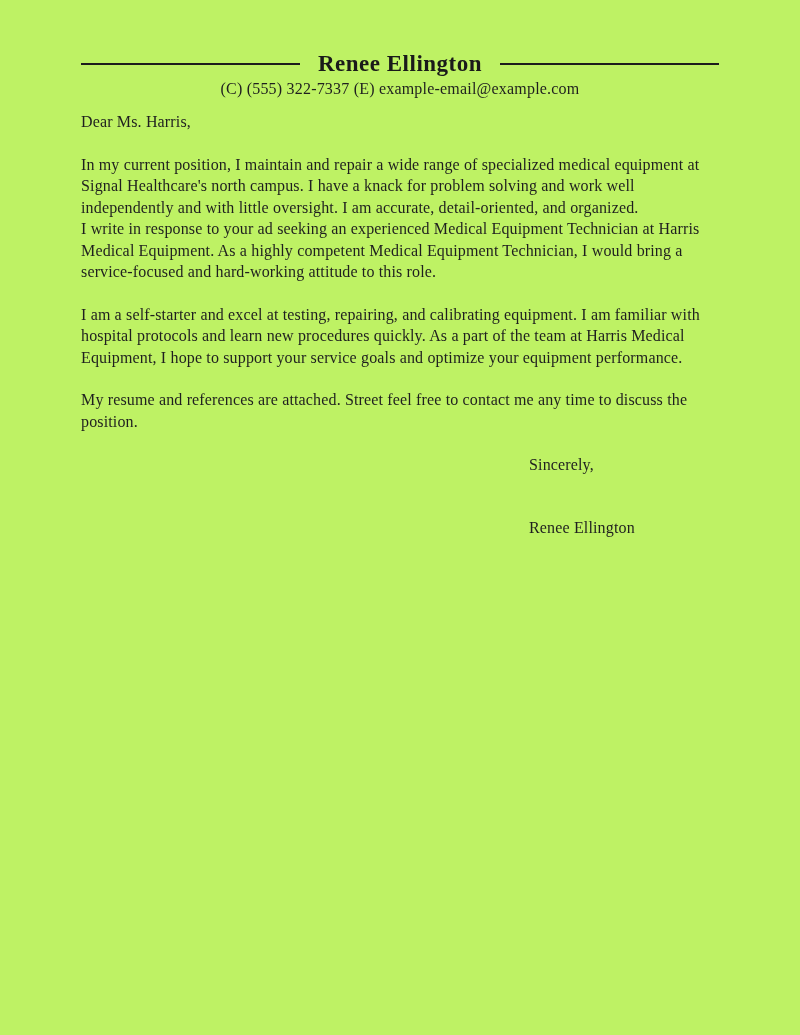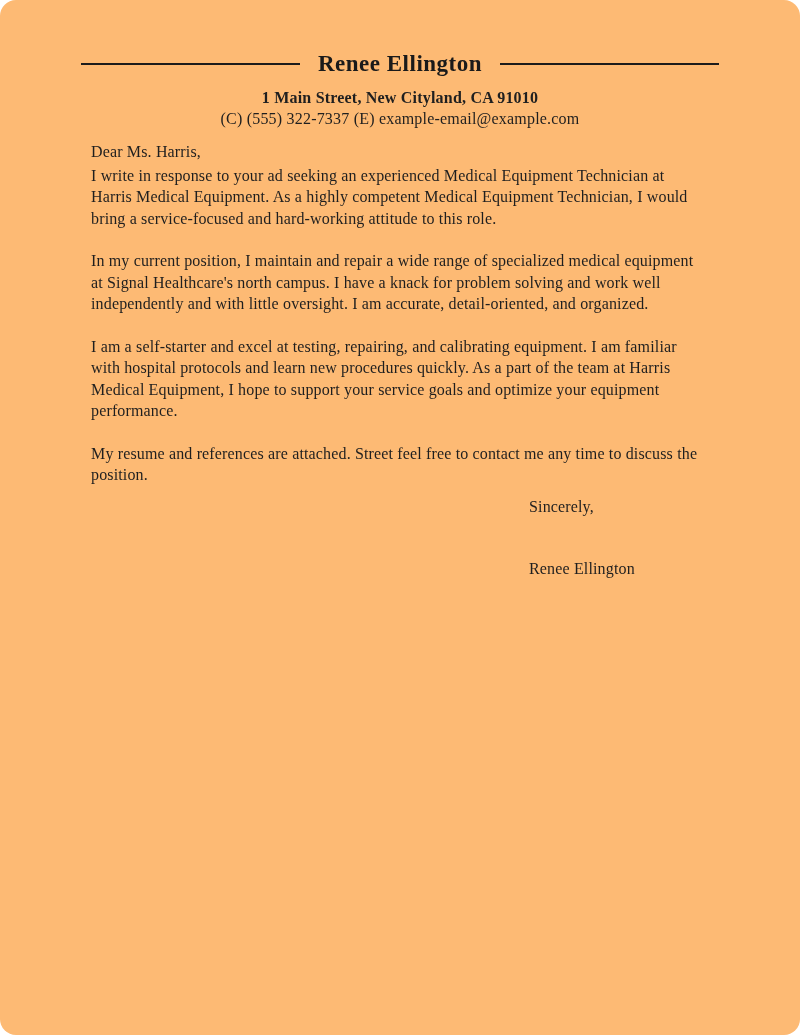--- a/index.html
+++ b/index.html
@@ -4,27 +4,26 @@
 <style>
   html, body {
     margin: 0;
     padding: 0;
     background: #ffffff;
   }
   .page {
     position: relative;
     width: 800px;
     height: 1035px;
-    background: #fdba74;
+    background: #bef264;
     box-sizing: border-box;
     padding: 50px 81px 0 81px;
     font-family: "Liberation Serif", "DejaVu Serif", serif;
     color: #1f1f1f;
     overflow: hidden;
-    border-radius: 16px;
   }
 
   
   .name-row {
     display: flex;
     align-items: center;
     gap: 18px;
   }
   .rule {
     flex: 1 1 0;
@@ -57,65 +56,64 @@
   }
 
   
   .letter-body {
     margin-top: 12px;
     font-size: 16px;
     line-height: 21.5px;
     letter-spacing: 0.15px;
   }
   .letter-body p {
-    margin: 10px;
+    margin: 0;
   }
   p.salutation {
     margin-bottom: 2px;
   }
   p.para {
     margin-top: 21px;
   }
   p.para-first {
     margin-top: 0;
   }
 
   
   .closing-block {
-    margin-top: 1px;
+    margin-top: 22px;
     padding-left: 448px;
   }
   .closing-block p {
     margin: 0;
   }
   p.signature-name {
     margin-top: 41px;
   }
 </style>
 </head>
 <body>
 
 <div class="page">
 
   <header>
     <div class="name-row">
       <span class="rule"></span>
       <h1 class="letter-name">Renee Ellington</h1>
       <span class="rule"></span>
     </div>
-    <div class="address-line">1 Main Street, New Cityland, CA 91010</div>
     <div class="contact-line">(C) (555) 322-7337 (E) example-email@example.com</div>
   </header>
 
   <main class="letter-body">
     <p class="salutation">Dear Ms. Harris,</p>
 
+    <p class="para">In my current position, I maintain and repair a wide range of specialized medical equipment at Signal Healthcare's north campus. I have a knack for problem solving and work well independently and with little oversight. I am accurate, detail-oriented, and organized.</p>
+
     <p class="para para-first">I write in response to your ad seeking an experienced Medical Equipment Technician at Harris Medical Equipment. As a highly competent Medical Equipment Technician, I would bring a service-focused and hard-working attitude to this role.</p>
-
-    <p class="para">In my current position, I maintain and repair a wide range of specialized medical equipment at Signal Healthcare's north campus. I have a knack for problem solving and work well independently and with little oversight. I am accurate, detail-oriented, and organized.</p>
 
     <p class="para">I am a self-starter and excel at testing, repairing, and calibrating equipment. I am familiar with hospital protocols and learn new procedures quickly. As a part of the team at Harris Medical Equipment, I hope to support your service goals and optimize your equipment performance.</p>
 
     <p class="para">My resume and references are attached. Street feel free to contact me any time to discuss the position.</p>
 
     <div class="closing-block">
       <p class="closing">Sincerely,</p>
       <p class="signature-name">Renee Ellington</p>
     </div>
   </main>

